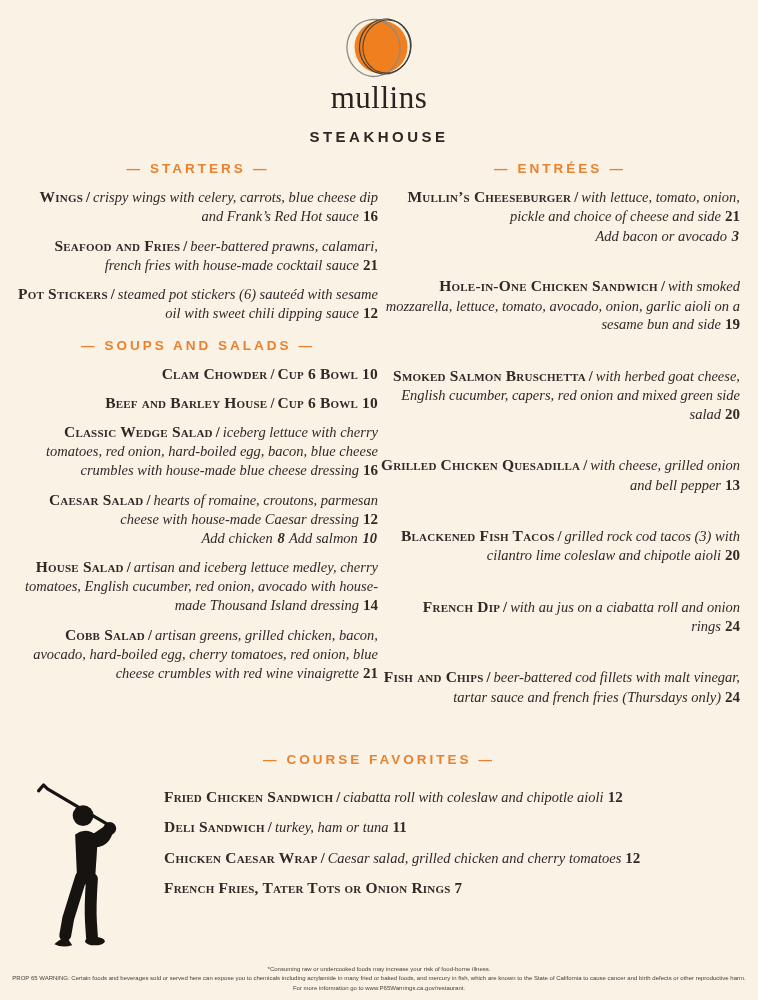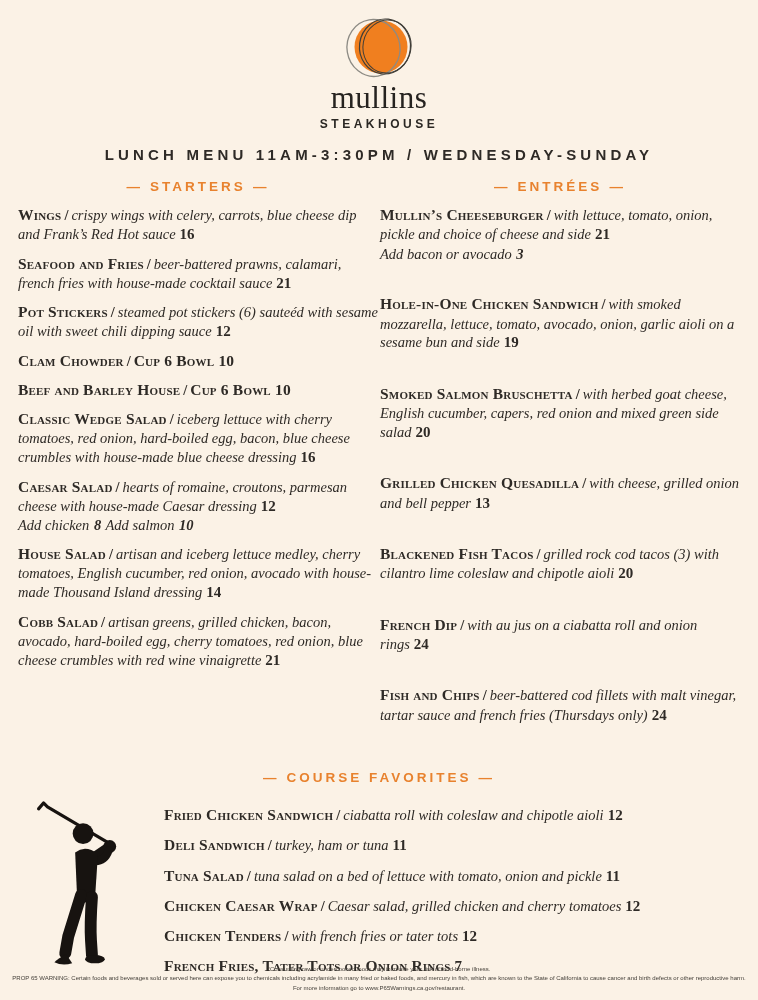--- a/index.html
+++ b/index.html
@@ -5,32 +5,32 @@
   html,body{margin:0;padding:0;}
   .page{
     width:758px;height:1000px;position:relative;overflow:hidden;
     background:#FBF2E6;color:#2E2A26;
     font-family:"Liberation Serif", serif;
   }
   
   .brand{text-align:center;padding-top:10px;}
   .logo{display:block;margin:0 auto;}
   .brand-name{font-size:31px;color:#262320;letter-spacing:.5px;margin-top:-6px;line-height:1;}
-  .brand-sub{font-family:"Liberation Sans",sans-serif;font-size:12px;font-weight:700;
-    letter-spacing:3.5px;color:#2B2824;margin-top:4px;}
+  .brand-sub{font-family:"Liberation Sans",sans-serif;font-size:15px;font-weight:700;
+    letter-spacing:3.5px;color:#2B2824;margin-top:15px;}
   
   .menu-title{text-align:center;font-family:"Liberation Sans",sans-serif;font-weight:700;
     font-size:15px;letter-spacing:4.2px;color:#2E2A26;margin-top:15px;}
   
   .columns{display:grid;grid-template-columns:1fr 1fr;column-gap:2px;padding:0 18px;margin-top:2px;}
   .section-title{font-family:"Liberation Sans",sans-serif;font-weight:700;font-size:13.5px;
     letter-spacing:3px;color:#E8822E;text-align:center;margin:14px 0 11px;}
   .section-title .st-label{margin:0 7px;}
   
-  .menu-item{text-align:left;font-size:14.5px;line-height:1.3;margin:0 0 9px;}
+  .menu-item{text-align:right;font-size:14.5px;line-height:1.3;margin:0 0 9px;}
   .item-name,.item-caps{font-variant:small-caps;font-weight:700;font-size:15.5px;letter-spacing:.2px;}
   .item-sep{font-weight:700;padding:0 3px;}
   .item-desc{font-style:italic;}
   .item-price{font-weight:700;padding-left:4px;font-style:normal;font-size:15px;}
   .item-extra{display:block;font-style:italic;}
   .item-extra b{padding:0 1px;}
   .col-right .menu-item{margin-bottom:31px;}
   
   .favorites{margin-top:14px;}
   .fav-body{display:flex;align-items:flex-start;padding:2px 26px 0 24px;}
@@ -51,33 +51,33 @@
     <svg class="logo" width="86" height="78" viewBox="0 0 86 78">
       <circle cx="45" cy="37" r="26.5" fill="#F07F1F"></circle>
       <ellipse cx="37.5" cy="38" rx="26.5" ry="28.5" fill="none" stroke="#8D8B84" stroke-width="1.3" transform="rotate(-9 37.5 38)"></ellipse>
       <ellipse cx="49" cy="36.5" rx="25.5" ry="27.5" fill="none" stroke="#403E38" stroke-width="1.2" transform="rotate(7 49 36.5)"></ellipse>
       <ellipse cx="51" cy="36.5" rx="24" ry="26.5" fill="none" stroke="#403E38" stroke-width="1" transform="rotate(11 51 36.5)"></ellipse>
     </svg>
     <div class="brand-name">mullins</div>
     <div class="brand-sub">STEAKHOUSE</div>
   </header>
 
-  <div class="menu-title">LUNCH MENU 11AM-3:30PM / WEDNESDAY-SUNDAY</div>
 
   <div class="columns">
     <div class="col col-left">
       <section>
         <h2 class="section-title"><span>—</span><span class="st-label">STARTERS</span><span>—</span></h2>
         <div class="items">
             <p class="menu-item"><span class="item-name">Wings</span><span class="item-sep">/</span><em class="item-desc">crispy wings with celery, carrots, blue cheese dip and Frank’s Red Hot sauce</em><b class="item-price">16</b></p>
             <p class="menu-item"><span class="item-name">Seafood and Fries</span><span class="item-sep">/</span><em class="item-desc">beer-battered prawns, calamari, french fries with house-made cocktail sauce</em><b class="item-price">21</b></p>
             <p class="menu-item"><span class="item-name">Pot Stickers</span><span class="item-sep">/</span><em class="item-desc">steamed pot stickers (6) sauteéd with sesame oil with sweet chili dipping sauce</em><b class="item-price">12</b></p>
           </div>
       </section>
       <section>
+        <h2 class="section-title"><span>—</span><span class="st-label">SOUPS AND SALADS</span><span>—</span></h2>
         <div class="items">
             <p class="menu-item"><span class="item-name">Clam Chowder</span><span class="item-sep">/</span><span class="item-caps">Cup <b>6</b> Bowl <b>10</b></span></p>
             <p class="menu-item"><span class="item-name">Beef and Barley House</span><span class="item-sep">/</span><span class="item-caps">Cup <b>6</b> Bowl <b>10</b></span></p>
             <p class="menu-item"><span class="item-name">Classic Wedge Salad</span><span class="item-sep">/</span><em class="item-desc">iceberg lettuce with cherry tomatoes, red onion, hard-boiled egg, bacon, blue cheese crumbles with house-made blue cheese dressing</em><b class="item-price">16</b></p>
             <p class="menu-item"><span class="item-name">Caesar Salad</span><span class="item-sep">/</span><em class="item-desc">hearts of romaine, croutons, parmesan cheese with house-made Caesar dressing</em><b class="item-price">12</b><span class="item-extra">Add chicken <b>8</b> Add salmon <b>10</b></span></p>
             <p class="menu-item"><span class="item-name">House Salad</span><span class="item-sep">/</span><em class="item-desc">artisan and iceberg lettuce medley, cherry tomatoes, English cucumber, red onion, avocado with house-made Thousand Island dressing</em><b class="item-price">14</b></p>
             <p class="menu-item"><span class="item-name">Cobb Salad</span><span class="item-sep">/</span><em class="item-desc">artisan greens, grilled chicken, bacon, avocado, hard-boiled egg, cherry tomatoes, red onion, blue cheese crumbles with red wine vinaigrette</em><b class="item-price">21</b></p>
           </div>
       </section>
     </div>
@@ -110,23 +110,21 @@
           <path d="M51 55 Q62 47 74 57 L71 103 Q60 109 53 101 Z"></path>
           <path d="M57 98 Q49 124 44 140 L41 157" fill="none" stroke="#171310" stroke-width="12" stroke-linecap="round"></path>
           <path d="M68 100 Q66 128 67 144 L68 159" fill="none" stroke="#171310" stroke-width="12" stroke-linecap="round"></path>
           <path d="M42 158 Q34 162 30 166 Q38 170 48 167 Z"></path>
           <ellipse cx="71" cy="163" rx="10" ry="4.2"></ellipse>
         </g>
       </svg>
       <div class="items fav-items">
           <p class="menu-item"><span class="item-name">Fried Chicken Sandwich</span><span class="item-sep">/</span><em class="item-desc">ciabatta roll with coleslaw and chipotle aioli</em><b class="item-price">12</b></p>
           <p class="menu-item"><span class="item-name">Deli Sandwich</span><span class="item-sep">/</span><em class="item-desc">turkey, ham or tuna</em><b class="item-price">11</b></p>
-          <p class="menu-item"><span class="item-name">Tuna Salad</span><span class="item-sep">/</span><em class="item-desc">tuna salad on a bed of lettuce with tomato, onion and pickle</em><b class="item-price">11</b></p>
           <p class="menu-item"><span class="item-name">Chicken Caesar Wrap</span><span class="item-sep">/</span><em class="item-desc">Caesar salad, grilled chicken and cherry tomatoes</em><b class="item-price">12</b></p>
-          <p class="menu-item"><span class="item-name">Chicken Tenders</span><span class="item-sep">/</span><em class="item-desc">with french fries or tater tots</em><b class="item-price">12</b></p>
           <p class="menu-item"><span class="item-name">French Fries, Tater Tots or Onion Rings</span><b class="item-price">7</b></p>
         </div>
     </div>
   </section>
 
   <footer>
     <div class="footnote">*Consuming raw or undercooked foods may increase your risk of food-borne illness.</div>
     <div class="footnote">PROP 65 WARNING: Certain foods and beverages sold or served here can expose you to chemicals including acrylamide in many fried or baked foods, and mercury in fish, which are known to the State of California to cause cancer and birth defects or other reproductive harm.</div>
     <div class="footnote">For more information go to www.P65Warnings.ca.gov/restaurant.</div>
   </footer>

